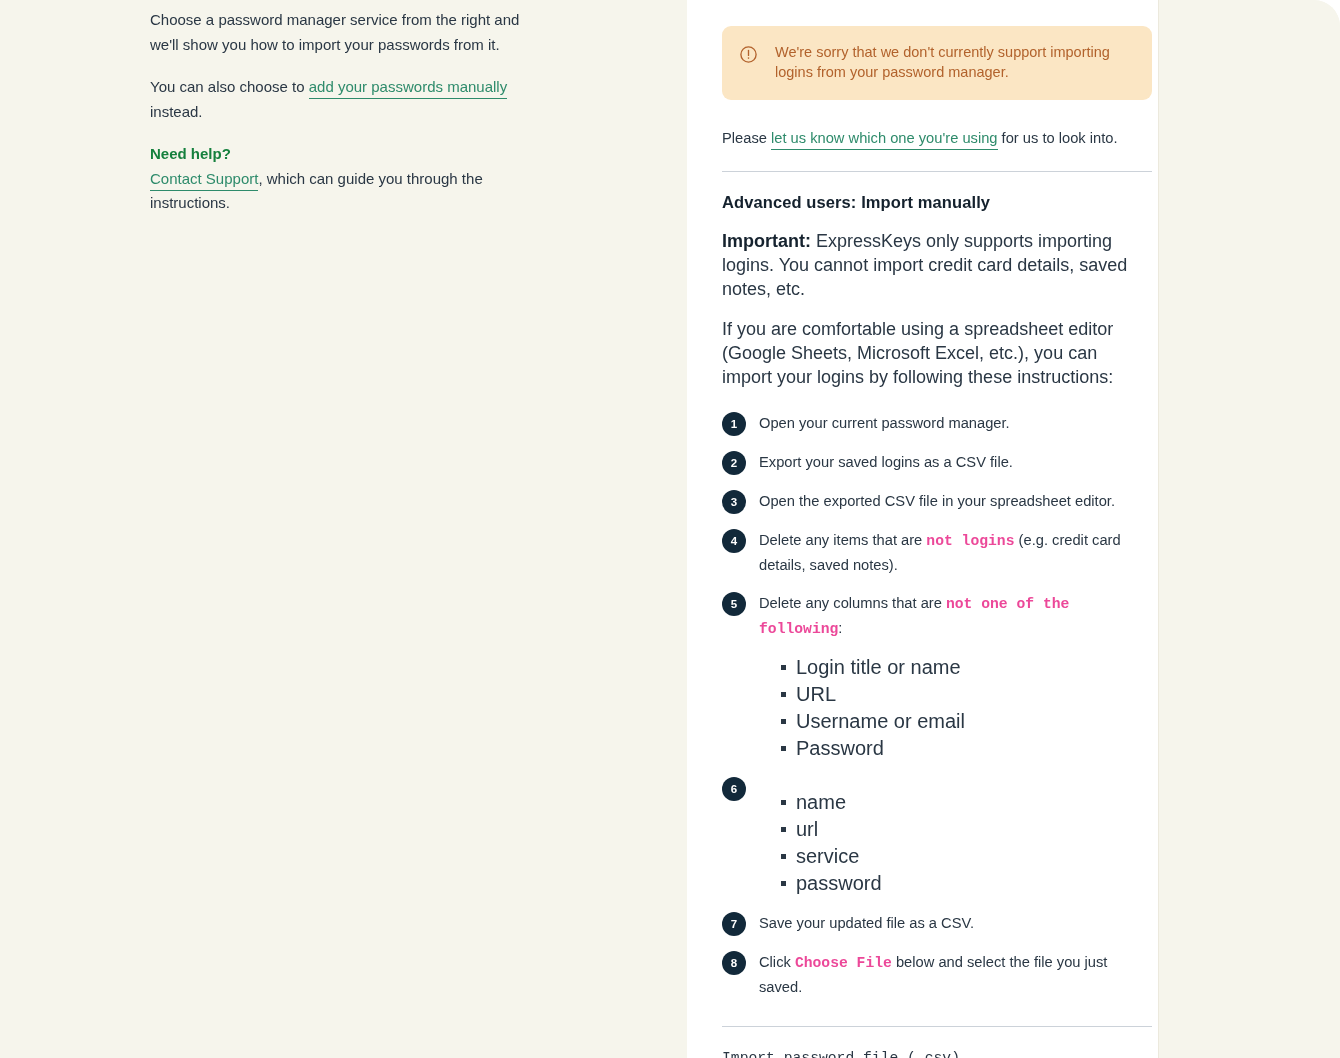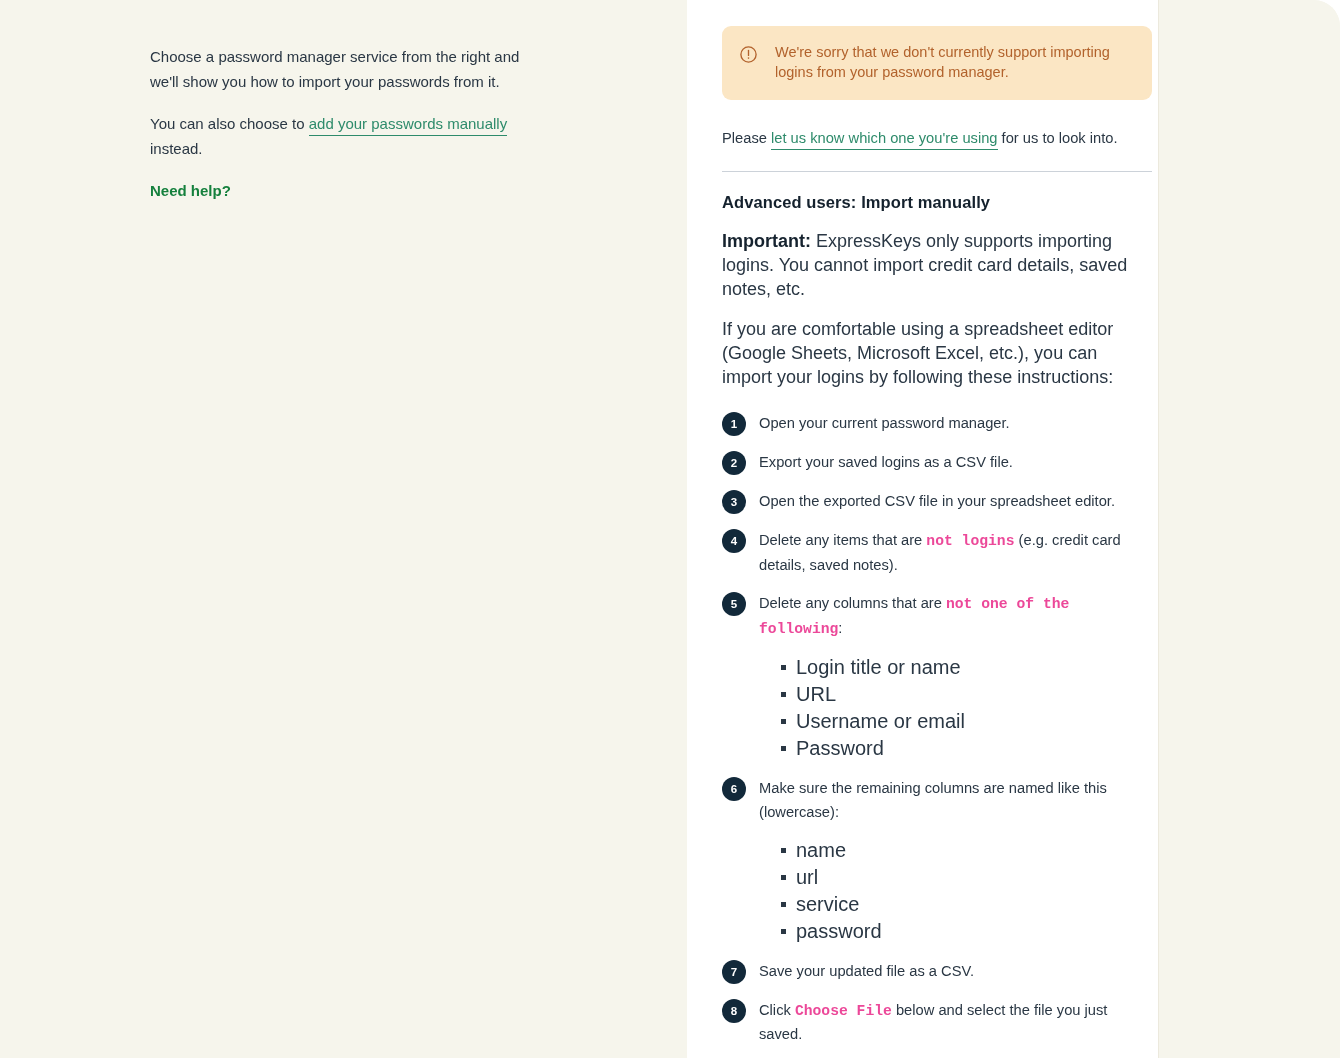--- a/index.html
+++ b/index.html
@@ -31,21 +31,21 @@
   .left-col {
     position: absolute;
     left: 0;
     top: 0;
     width: 665px;
     height: 1058px;
     background: #f6f5ec;
     padding: 0 40px 0 150px;
   }
 
-  .left-inner { width: 380px; padding-top: 20px; margin-top: 25px; }
+  .left-inner { width: 380px; padding-top: 8px; }
 
   .para {
     font-size: 15px;
     line-height: 24.5px;
     color: #2a3744;
     margin-bottom: 18px;
   }
   .para:last-child { margin-bottom: 0; }
 
   .need-help-label {
@@ -215,20 +215,21 @@
 
   <div class="left-col">
     <div class="left-inner">
 
       <p class="para">Choose a password manager service from the right and we'll show you how to import your passwords from it.</p>
 
       <p class="para"><span>You can also choose to </span><a class="link">add your passwords manually</a><span> instead.</span></p>
 
       <p class="need-help-label">Need help?</p>
 
+      <p class="para"><a class="link">Contact Support</a><span>, which can guide you through the instructions.</span></p>
 
     </div>
   </div>
 
   <div class="card">
 
     <div class="alert">
       <span class="alert-icon">
         <svg viewBox="0 0 20 20" width="19" height="19" fill="none" stroke="#b2622c" stroke-width="1.4">
           <circle cx="10" cy="10" r="8"></circle>
@@ -278,21 +279,21 @@
             <li>Login title or name</li>
             <li>URL</li>
             <li>Username or email</li>
             <li>Password</li>
           </ul>
         </span>
       </li>
 
       <li class="step">
         <span class="step-num">6</span>
-        <span class="step-text"><span>Make sure the remaining columns are named like this (lowercase):</span>
+        <span class="step-text">
           <ul class="sublist">
             <li>name</li>
             <li>url</li>
             <li>service</li>
             <li>password</li>
           </ul>
         </span>
       </li>
 
       <li class="step">

